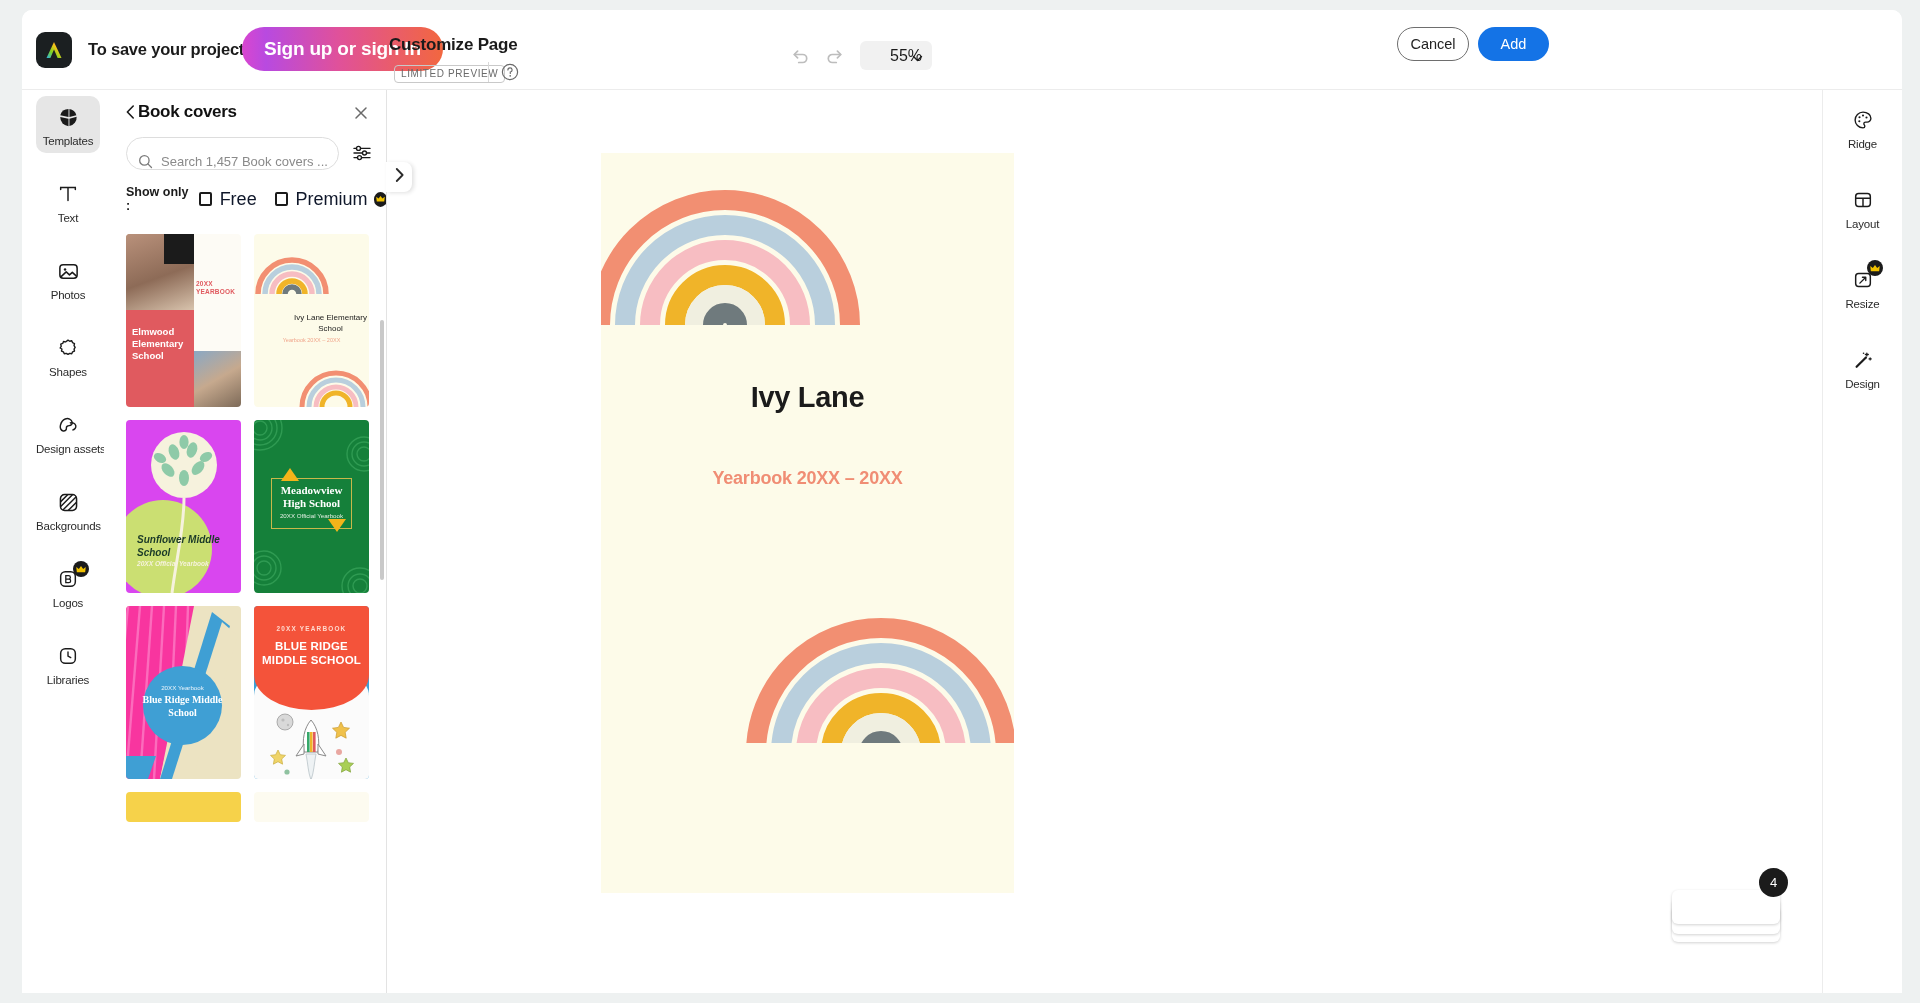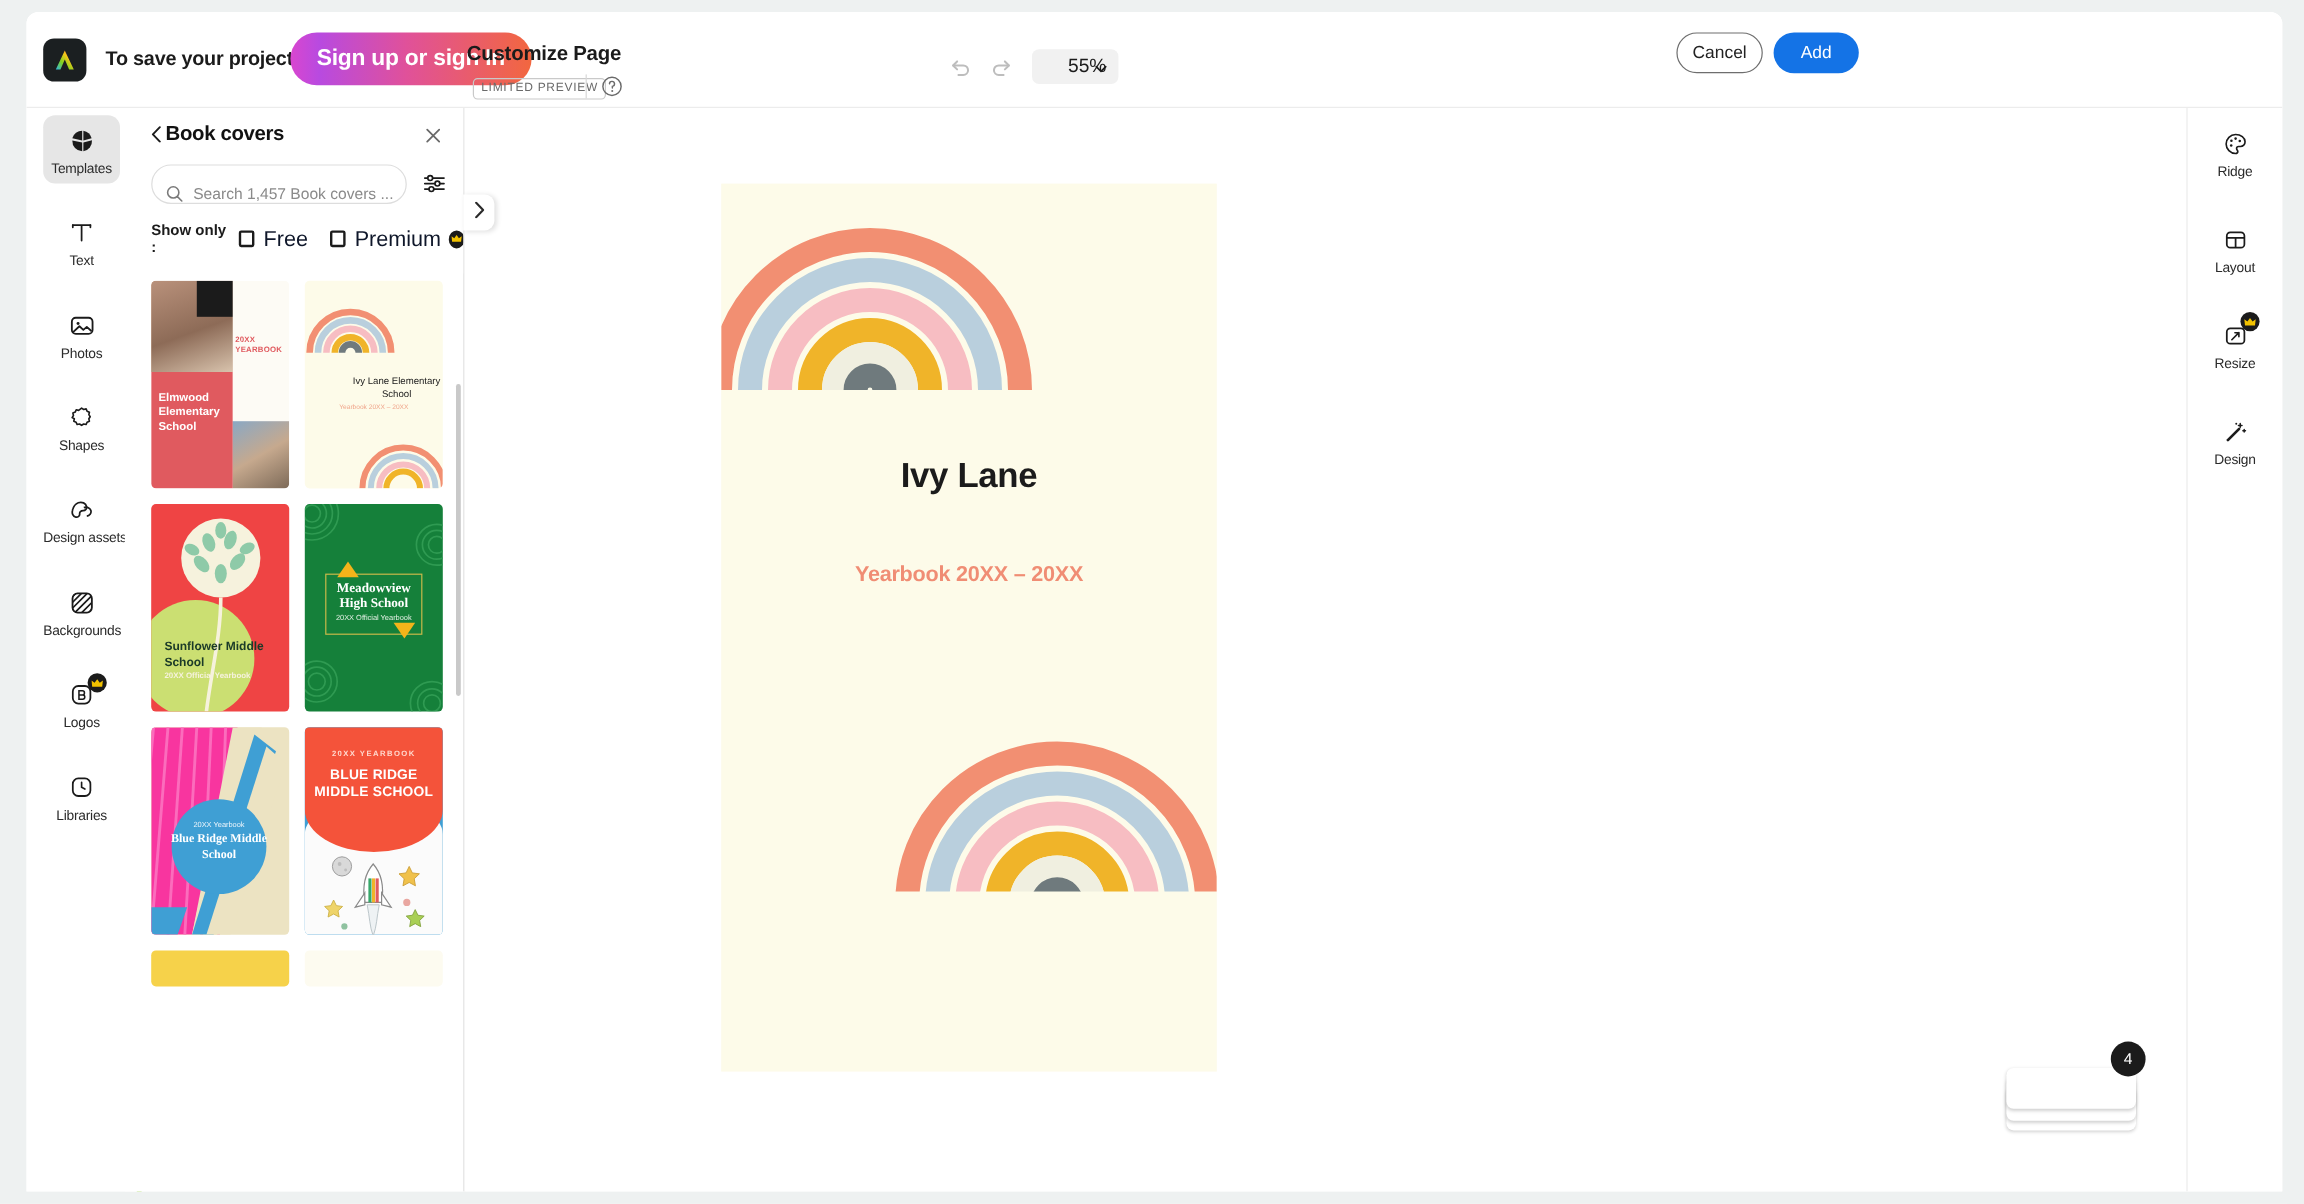--- a/index.html
+++ b/index.html
@@ -467,21 +467,21 @@
                 <path d="M48 173 A34 34 0 0 1 116 173" stroke="#f28f72"></path>
                 <path d="M55 173 A27 27 0 0 1 109 173" stroke="#b9cfdd"></path>
                 <path d="M62 173 A20 20 0 0 1 102 173" stroke="#f7bdc2"></path>
                 <path d="M68 173 A14 14 0 0 1 96 173" stroke="#f0b429"></path>
               </g>
             </svg>
             <div style="position:absolute;left:0;right:0;top:78px;text-align:center;font-size:8px;line-height:11px;color:#1b1b1b;padding-left:38px;">Ivy Lane Elementary School</div>
             <div style="position:absolute;left:0;right:0;top:103px;text-align:center;font-size:5.5px;color:#f0a68c;">Yearbook 20XX – 20XX</div>
           </div>
 
-          <div class="tmb" style="background:#ef4444;">
+          <div class="tmb" style="background:#d946ef;font-style:italic;">
             <div style="position:absolute;left:-12px;top:80px;width:98px;height:98px;border-radius:50%;background:#cbdf72;"></div>
             <svg width="115" height="173" viewBox="0 0 115 173" style="position:absolute;left:0;top:0;">
               <circle cx="58" cy="45" r="33" fill="#f6f2dd"></circle>
               <path d="M58 78 C58 110 50 140 46 173" stroke="#f6f2dd" stroke-width="3" fill="none"></path>
               <g fill="#8ecaa8">
                 <ellipse cx="48" cy="32" rx="5" ry="8" transform="rotate(-20 48 32)"></ellipse>
                 <ellipse cx="66" cy="30" rx="5" ry="8" transform="rotate(18 66 30)"></ellipse>
                 <ellipse cx="42" cy="50" rx="5" ry="8" transform="rotate(-42 42 50)"></ellipse>
                 <ellipse cx="72" cy="48" rx="5" ry="8" transform="rotate(40 72 48)"></ellipse>
                 <ellipse cx="58" cy="22" rx="4.6" ry="7"></ellipse>

